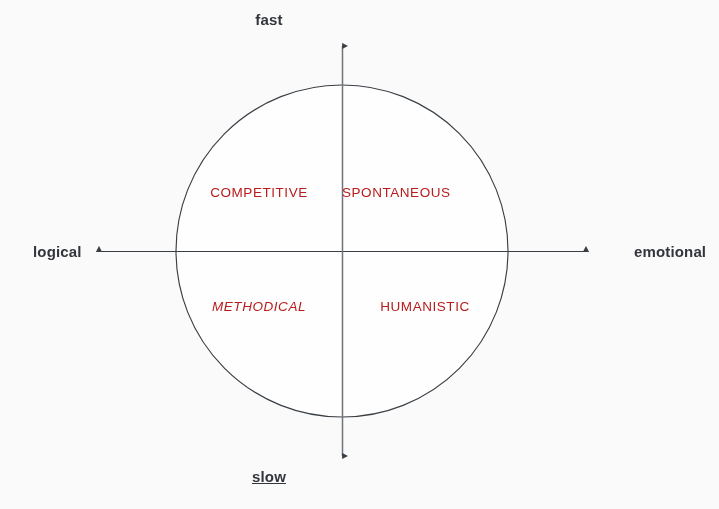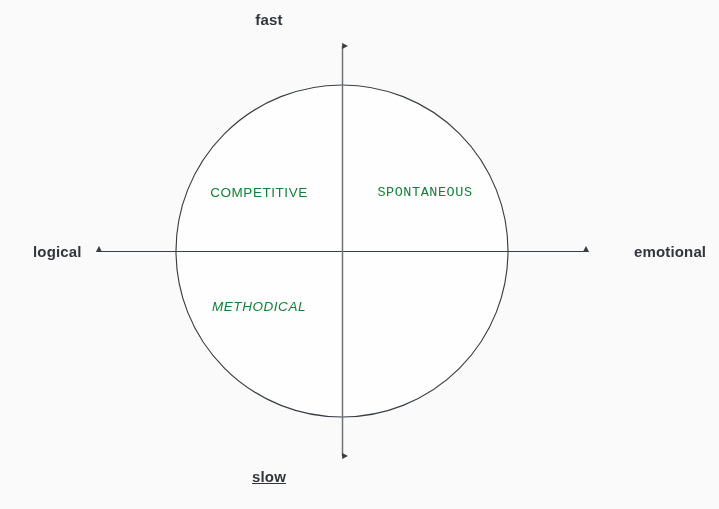--- a/index.html
+++ b/index.html
@@ -58,37 +58,36 @@
     top: 244px;
   }
   #label-emotional {
     left: 634px;
     top: 244px;
   }
   .quadrant-label {
     position: absolute;
     font-size: 13.5px;
     font-weight: 500;
-    color: #15803d;
+    color: #b91c1c;
     letter-spacing: 0.55px;
     white-space: nowrap;
     line-height: 1;
   }
   #quadrant-competitive {
     left: 176px;
     top: 186px;
     width: 166px;
     text-align: center;
   }
   #quadrant-spontaneous {
     left: 342px;
     top: 186px;
     width: 166px;
-    text-align: center;
-    font-family: Liberation Mono, monospace;
+    text-align: left;
   }
   #quadrant-methodical {
     left: 176px;
     top: 300px;
     width: 166px;
     text-align: center;
     font-style: italic;
   }
   #quadrant-humanistic {
     left: 342px;
@@ -136,14 +135,15 @@
   <div class="axis-end-label" id="label-logical">logical</div>
 
   <div class="axis-end-label" id="label-emotional">emotional</div>
 
   <div class="quadrant-label" id="quadrant-competitive">COMPETITIVE</div>
 
   <div class="quadrant-label" id="quadrant-spontaneous">SPONTANEOUS</div>
 
   <div class="quadrant-label" id="quadrant-methodical">METHODICAL</div>
 
+  <div class="quadrant-label" id="quadrant-humanistic">HUMANISTIC</div>
 
 </div>
 
 </body></html>

